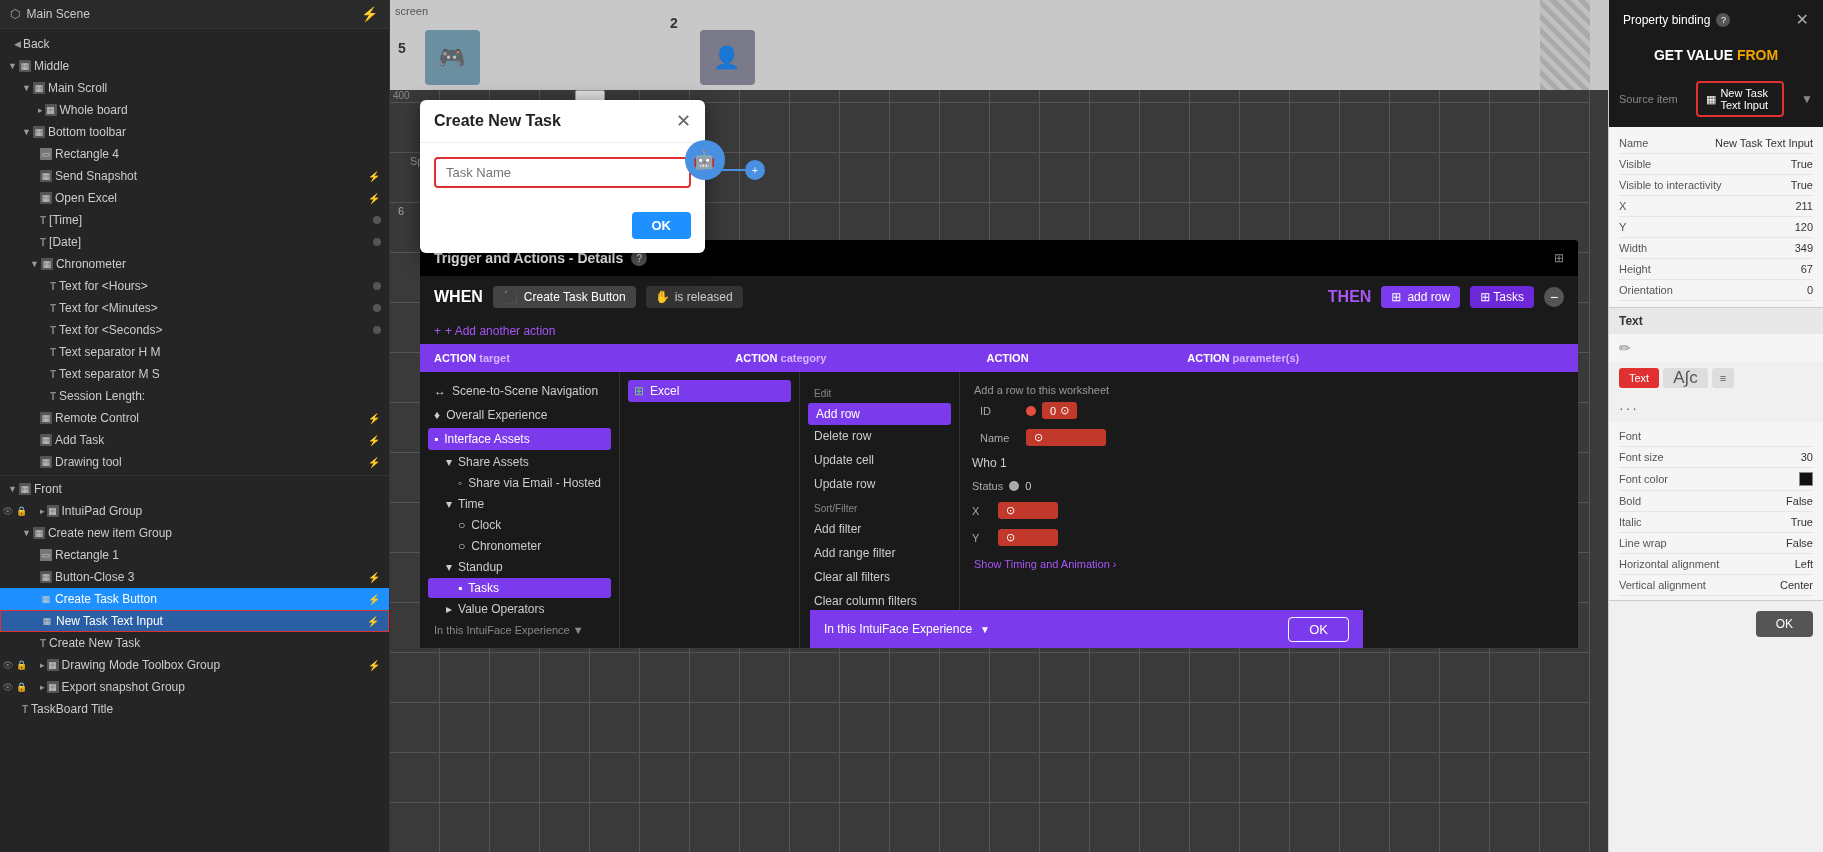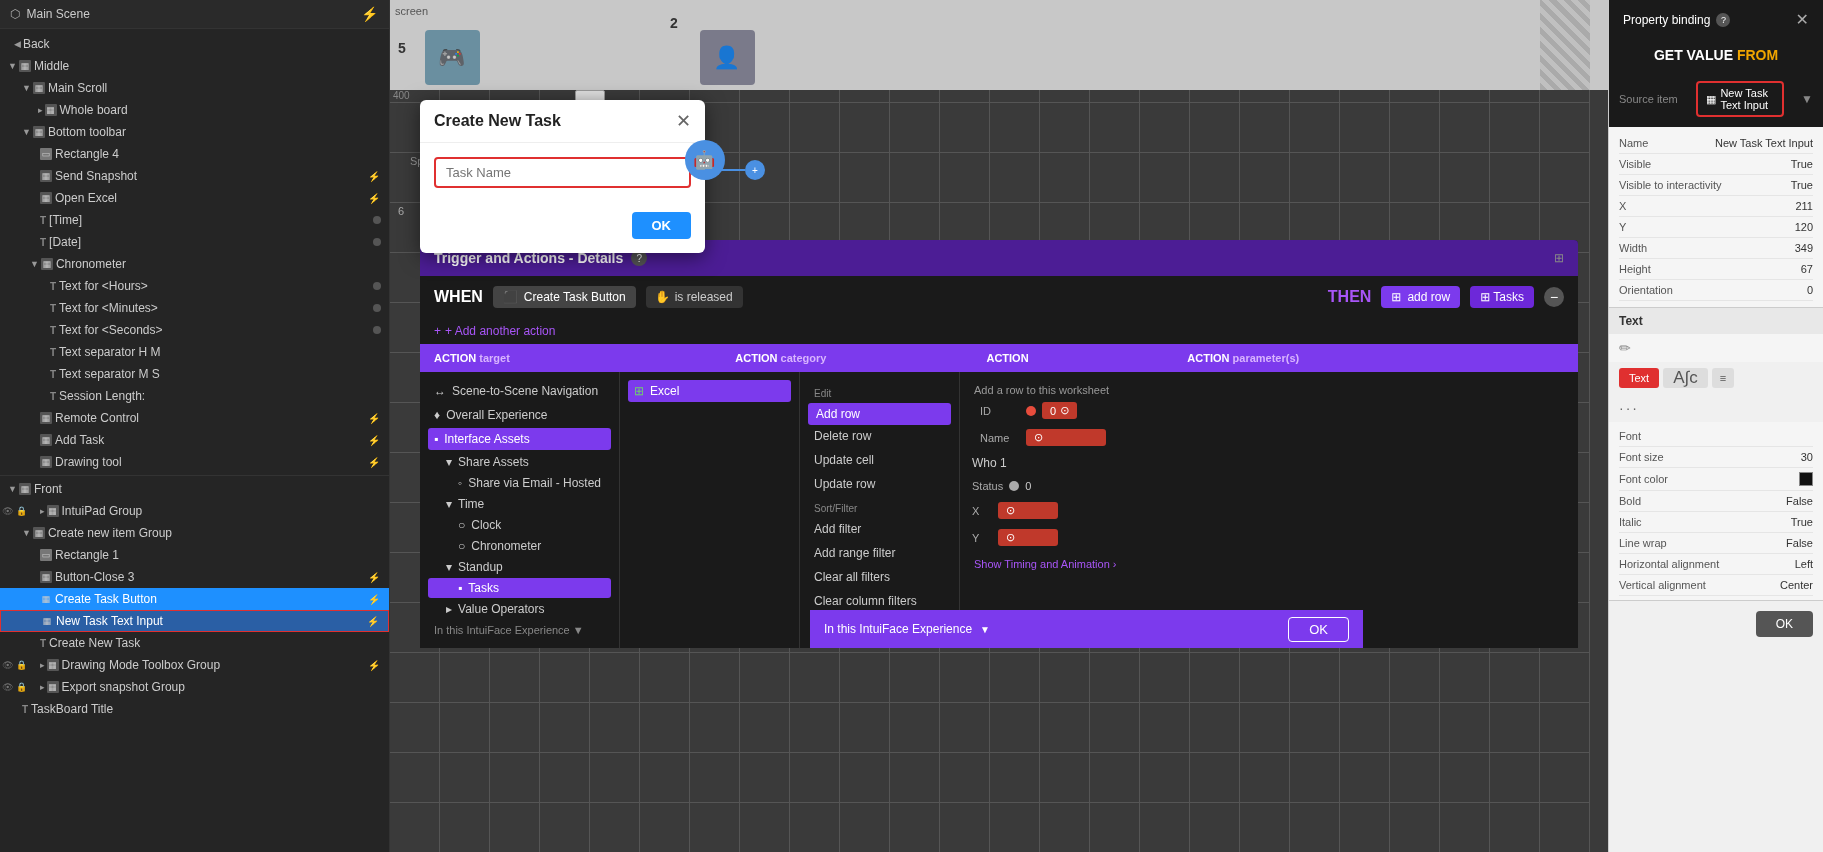--- a/index.html
+++ b/index.html
@@ -81,21 +81,21 @@
       color: white; font-size: 18px; position: absolute; right: -20px; top: 40px;
     }
 
     
     .trigger-panel {
       position: absolute; top: 240px; left: 30px; right: 30px;
       background: #1a1a1a; border-radius: 4px; z-index: 40;
     }
     .trigger-header {
       display: flex; align-items: center; gap: 8px; padding: 10px 14px;
-      background: #4c1d95; border-radius: 4px 4px 0 0;
+      background: #000000; border-radius: 4px 4px 0 0;
     }
     .trigger-title { color: white; font-size: 14px; font-weight: bold; }
     .trigger-help { width: 16px; height: 16px; border-radius: 50%; background: #555; color: white; font-size: 10px; display: flex; align-items: center; justify-content: center; }
 
     .when-then-row {
       display: flex; align-items: center; padding: 10px 14px; gap: 10px;
       background: #1a1a1a;
     }
     .when-label { color: white; font-size: 16px; font-weight: bold; }
     .then-label { color: #a855f7; font-size: 16px; font-weight: bold; }

